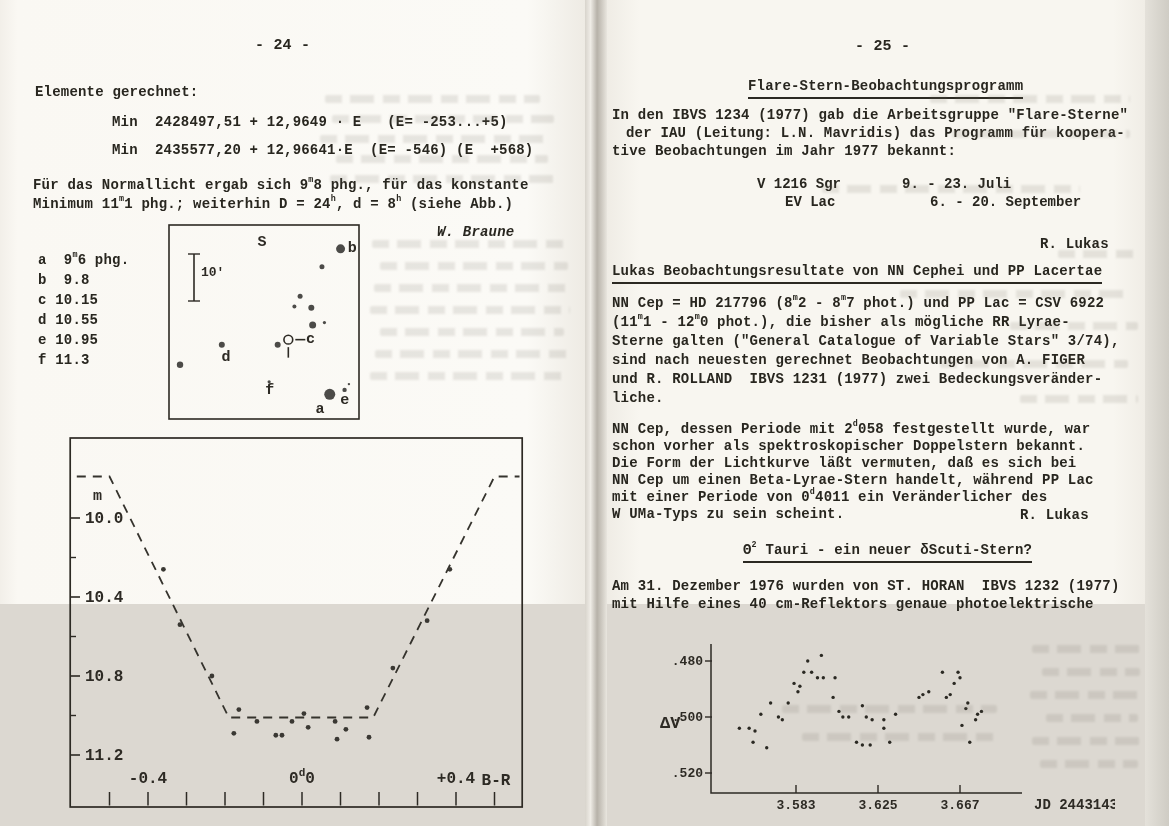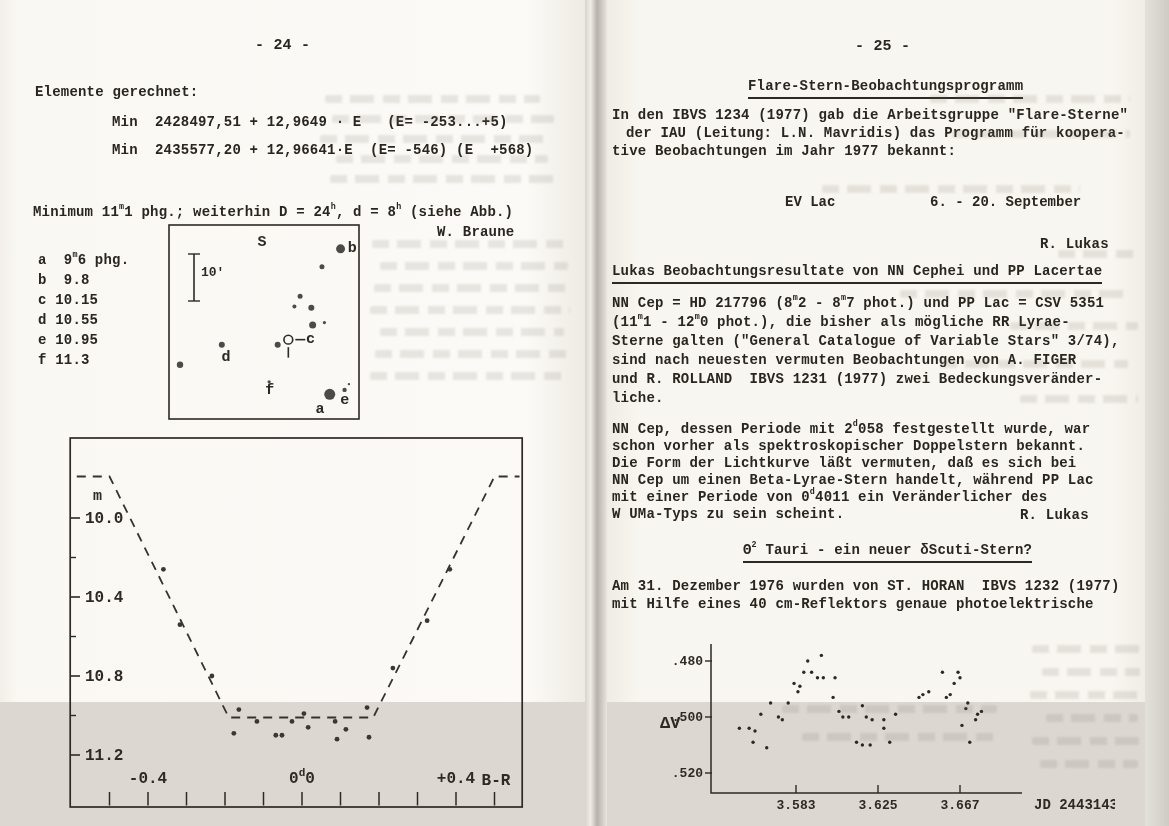--- a/index.html
+++ b/index.html
@@ -2,21 +2,21 @@
 <html><head>
 <meta charset="utf-8">
 <style>
   html,body{margin:0;padding:0;}
   body{
     width:1169px;height:826px;position:relative;overflow:hidden;
     background:#dcd8d1;
     font-family:"Liberation Mono","DejaVu Sans Mono",monospace;
     color:#28261f;
   }
-  .page{position:absolute;top:0;height:702px;}
+  .page{position:absolute;top:0;height:604px;}
   .page-left{left:0;width:585px;background:linear-gradient(90deg,#f2efe9 0,#faf8f3 3%,#fbfaf6 90%,#eeebe4 100%);}
   .page-right{left:607px;width:538px;background:linear-gradient(90deg,#efece5 0,#f8f6f0 6%,#f8f6f0 94%,#f0ede6 100%);}
   .gutter{position:absolute;top:0;left:585px;width:22px;height:826px;
     background:linear-gradient(90deg,#d8d4cc 0,#efece6 25%,#b7b2a9 55%,#d2cec6 80%,#e9e6df 100%);}
   .edge-right{position:absolute;top:0;left:1145px;width:24px;height:826px;
     background:linear-gradient(90deg,#e4e1da,#cfccc4);}
   .tline{position:absolute;white-space:pre;font-size:14px;font-weight:700;line-height:17px;letter-spacing:.2px;}
   .uline{border-bottom:2px solid #2b2922;padding-bottom:2px;}
   sup{font-size:.6em;line-height:0;position:relative;top:-.15em;}
   svg{font-family:"Liberation Mono","DejaVu Sans Mono",monospace;font-weight:700;}
@@ -26,22 +26,23 @@
   .prog-star{display:inline-block;width:145px;}
 </style>
 </head>
 <body>
 
 <div class="page page-left">
   <div class="tline" style="left:255px;top:37px;font-size:15px;">- 24 -</div>
   <div class="tline" style="left:35px;top:84px;">Elemente gerechnet:</div>
   <div class="tline" style="left:112px;top:114px;">Min  2428497,51 + 12,9649 · E   (E= -253...+5)</div>
   <div class="tline" style="left:112px;top:142px;">Min  2435577,20 + 12,96641·E  (E= -546) (E  +568)</div>
-  <div class="tline" style="left:33px;top:204px;"><span>Minimum 11</span><sup>m</sup><span>1 phg.; weiterhin D = 24</span><sup>h</sup><span>, d = 8</span><sup>h</sup><span> (siehe Abb.)</span></div>
-  <div class="tline" style="left:437px;top:224px;">W. Braune</div>
+  <div class="tline" style="left:33px;top:177px;"><span>Für das Normallicht ergab sich 9</span><sup>m</sup><span>8 phg., für das konstante</span></div>
+  <div class="tline" style="left:33px;top:196px;"><span>Minimum 11</span><sup>m</sup><span>1 phg.; weiterhin D = 24</span><sup>h</sup><span>, d = 8</span><sup>h</sup><span> (siehe Abb.)</span></div>
+  <div class="tline" style="left:437px;top:224px;font-style:italic;">W. Braune</div>
 
   <div class="tline" style="left:38px;top:252px;"><span>a</span><span><span>  9</span><sup>m</sup><span>6 phg.</span></span></div>
   <div class="tline" style="left:38px;top:272px;"><span>b</span><span><span>  9.8</span></span></div>
   <div class="tline" style="left:38px;top:292px;"><span>c</span><span><span> 10.15</span></span></div>
   <div class="tline" style="left:38px;top:312px;"><span>d</span><span><span> 10.55</span></span></div>
   <div class="tline" style="left:38px;top:332px;"><span>e</span><span><span> 10.95</span></span></div>
   <div class="tline" style="left:38px;top:352px;"><span>f</span><span><span> 11.3</span></span></div>
 
   <svg id="starmap" width="192" height="196" style="position:absolute;left:168px;top:224px;">
       <rect x="1" y="1" width="190" height="194" fill="none" stroke="#2d2a24" stroke-width="1.6"></rect>
@@ -128,28 +129,29 @@
 
 <div class="gutter"></div>
 
 <div class="page page-right">
   <div class="tline" style="left:248px;top:38px;font-size:15px;">- 25 -</div>
   <div class="tline uline" style="left:141px;top:78px;text-align:right;">Flare-Stern-Beobachtungsprogramm</div>
   <div class="tline" style="left:5px;top:107px;">In den IBVS 1234 (1977) gab die Arbeitsgruppe "Flare-Sterne"</div>
   <div class="tline" style="left:5px;top:125px;margin-left:14px;">der IAU (Leitung: L.N. Mavridis) das Programm für koopera-</div>
   <div class="tline" style="left:5px;top:143px;">tive Beobachtungen im Jahr 1977 bekannt:</div>
 
+  <div class="row-flex" style="left:150px;top:176px;"><span class="prog-star">V 1216 Sgr</span><span>9. - 23. Juli</span></div>
   <div class="row-flex" style="left:150px;top:194px;padding-left:28px;"><span class="prog-star">EV Lac</span><span>6. - 20. September</span></div>
   <div class="tline" style="left:433px;top:236px;">R. Lukas</div>
 
   <div class="tline uline" style="left:5px;top:263px;">Lukas Beobachtungsresultate von NN Cephei und PP Lacertae</div>
-  <div class="tline" style="left:5px;top:295px;"><span>NN Cep = HD 217796 (8</span><sup>m</sup><span>2 - 8</span><sup>m</sup><span>7 phot.) und PP Lac = CSV 5351</span></div>
+  <div class="tline" style="left:5px;top:295px;"><span>NN Cep = HD 217796 (8</span><sup>m</sup><span>2 - 8</span><sup>m</sup><span>7 phot.) und PP Lac = CSV 6922</span></div>
   <div class="tline" style="left:5px;top:314px;"><span>(11</span><sup>m</sup><span>1 - 12</span><sup>m</sup><span>0 phot.), die bisher als mögliche RR Lyrae-</span></div>
   <div class="tline" style="left:5px;top:333px;"><span>Sterne galten ("General Catalogue of Variable Stars" 3/74),</span></div>
-  <div class="tline" style="left:5px;top:352px;"><span>sind nach neuesten vermuten Beobachtungen von A. FIGER</span></div>
+  <div class="tline" style="left:5px;top:352px;"><span>sind nach neuesten gerechnet Beobachtungen von A. FIGER</span></div>
   <div class="tline" style="left:5px;top:371px;"><span>und R. ROLLAND  IBVS 1231 (1977) zwei Bedeckungsveränder-</span></div>
   <div class="tline" style="left:5px;top:390px;"><span>liche.</span></div>
 
   <div class="tline" style="left:5px;top:421px;"><span>NN Cep, dessen Periode mit 2</span><sup>d</sup><span>058 festgestellt wurde, war</span></div>
   <div class="tline" style="left:5px;top:438px;"><span>schon vorher als spektroskopischer Doppelstern bekannt.</span></div>
   <div class="tline" style="left:5px;top:472px;"><span>NN Cep um einen Beta-Lyrae-Stern handelt, während PP Lac</span></div>
   <div class="tline" style="left:5px;top:455px;"><span>Die Form der Lichtkurve läßt vermuten, daß es sich bei</span></div>
   <div class="tline" style="left:5px;top:489px;"><span>mit einer Periode von 0</span><sup>d</sup><span>4011 ein Veränderlicher des</span></div>
   <div class="tline" style="left:5px;top:506px;"><span>W UMa-Typs zu sein scheint.</span></div>
   <div class="tline" style="left:413px;top:507px;">R. Lukas</div>

